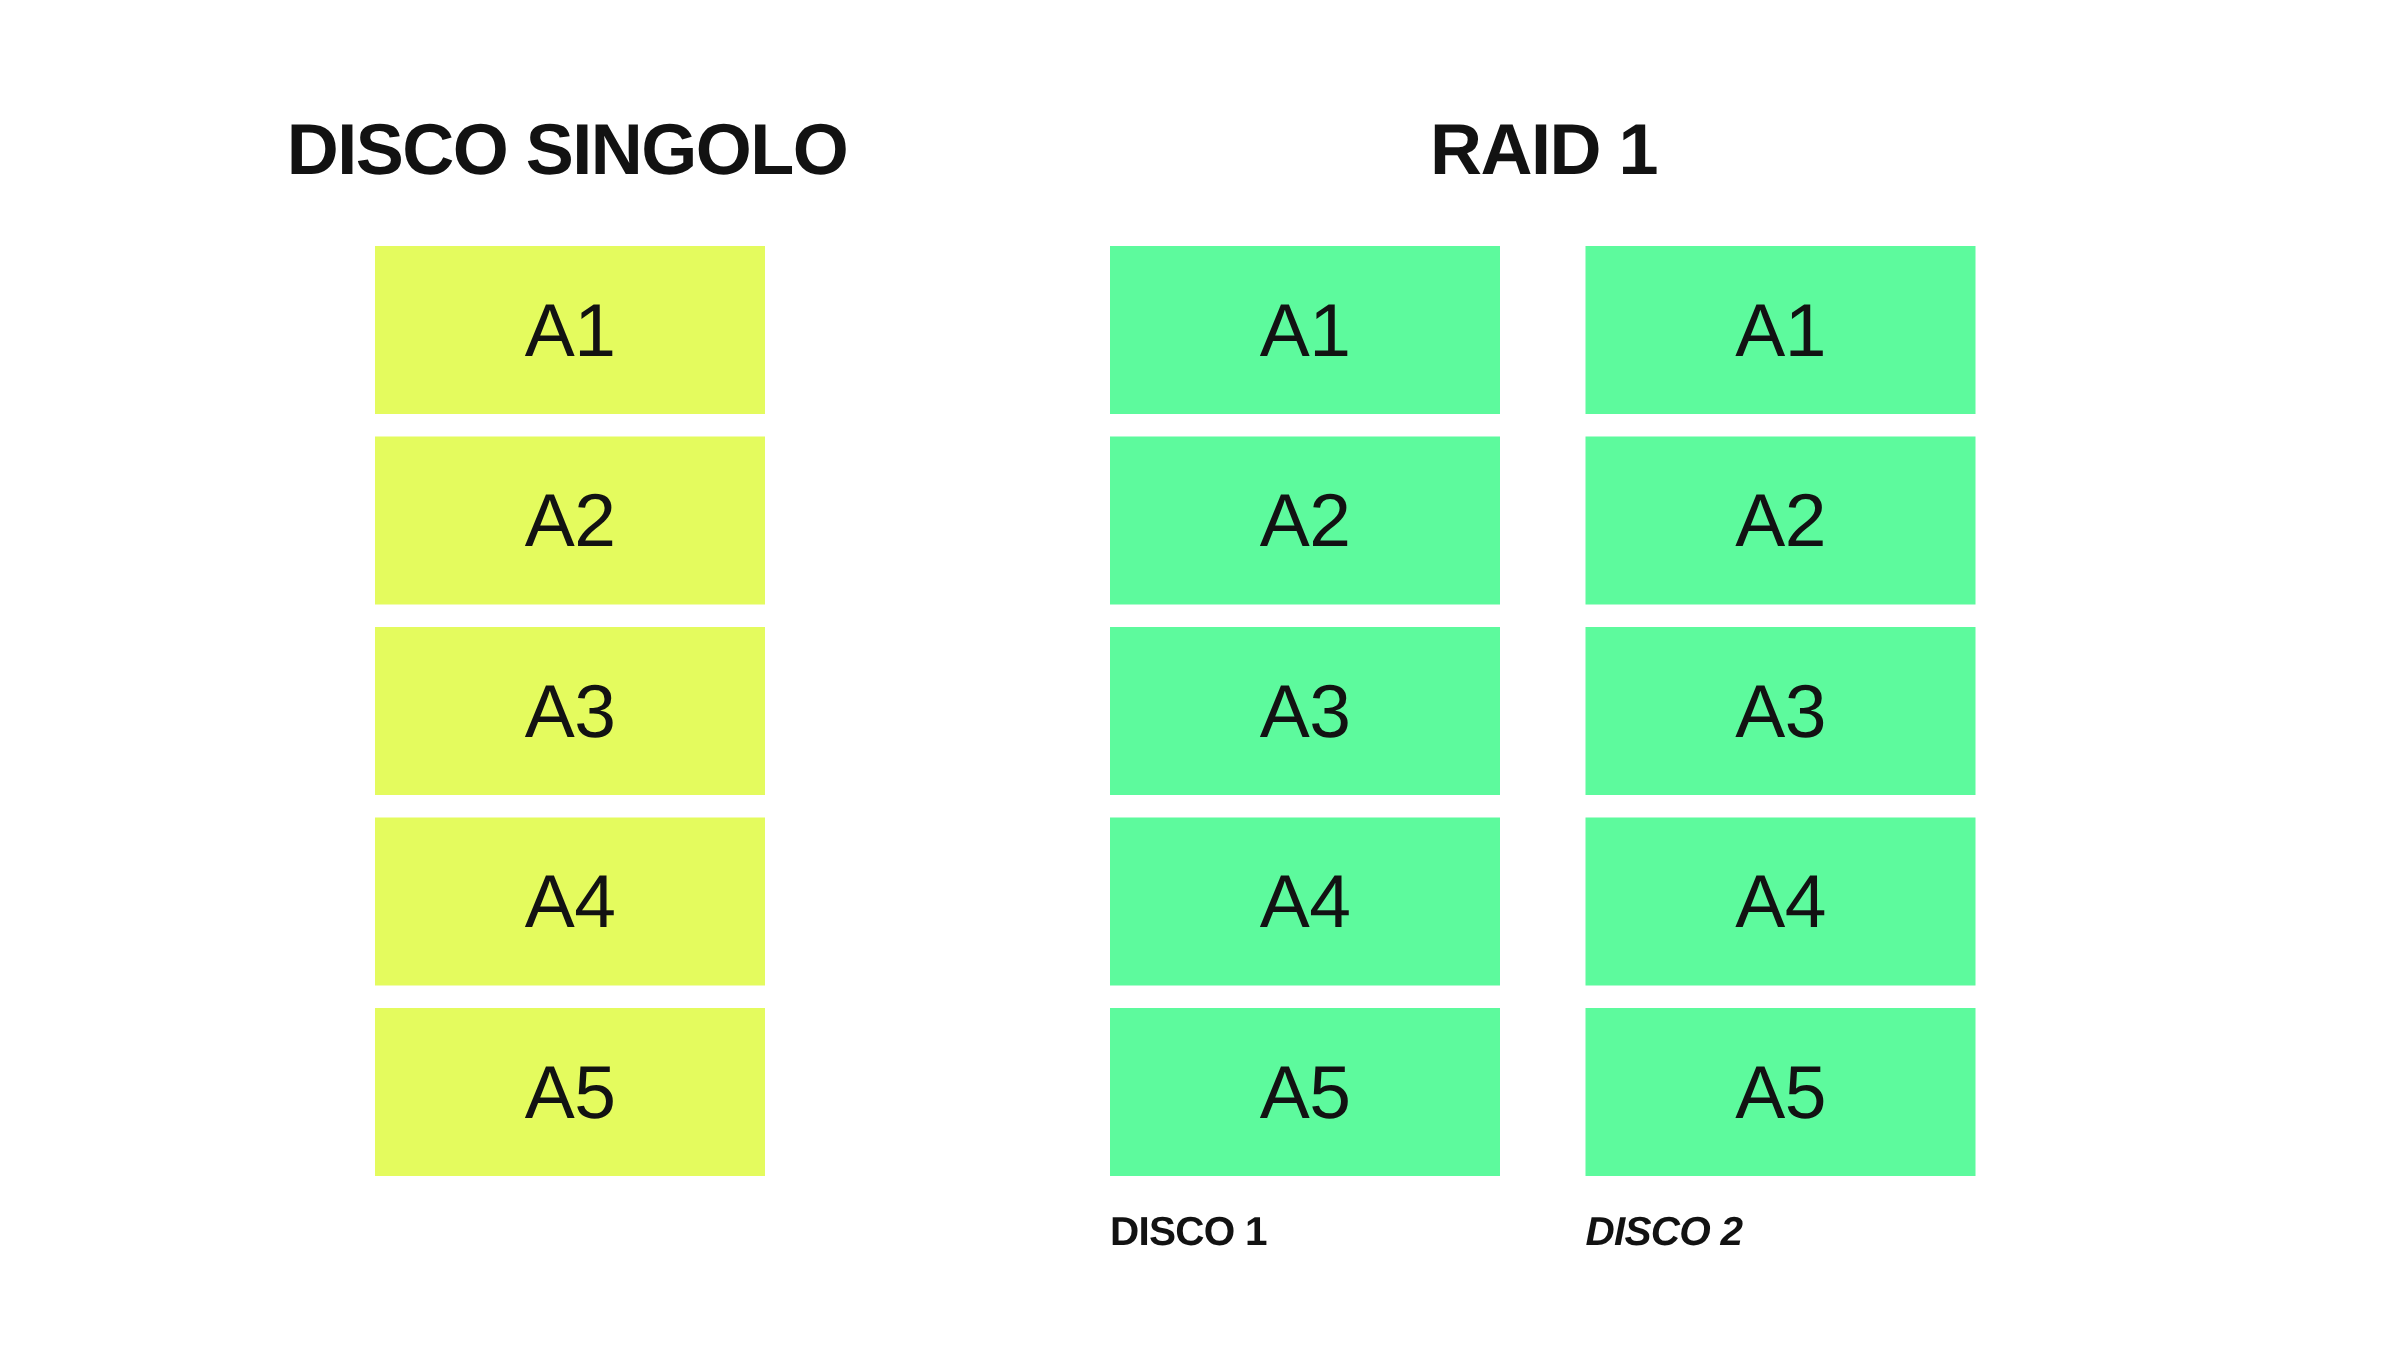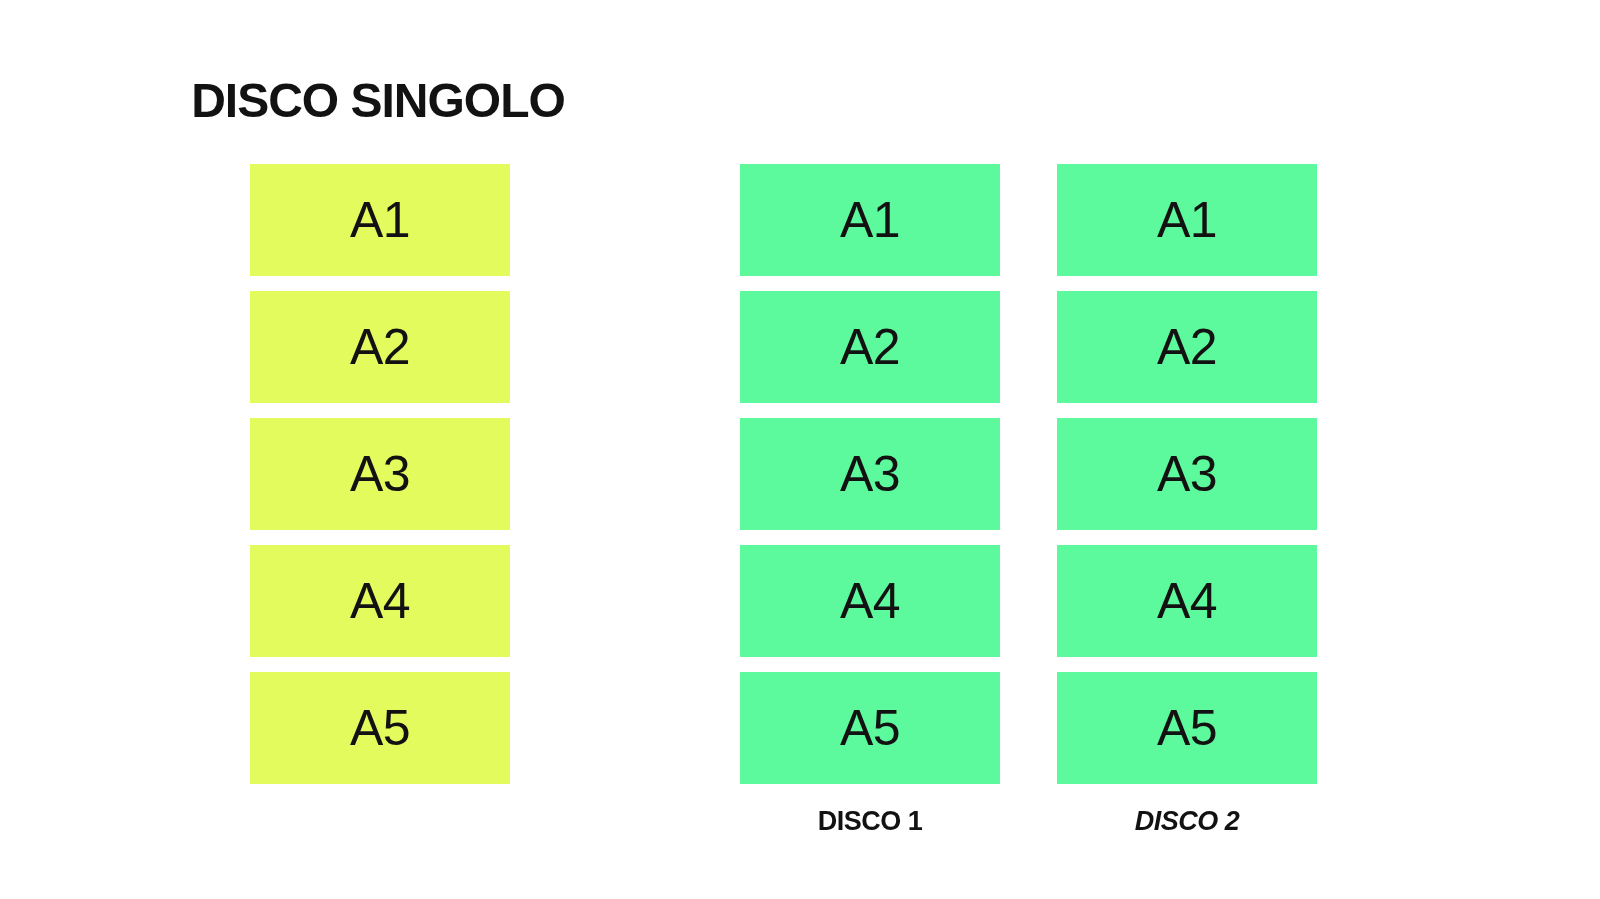--- a/index.html
+++ b/index.html
@@ -59,36 +59,37 @@
     letter-spacing: -0.5px;
   }
   .block-yellow { background: var(--yellow); }
   .block-green  { background: var(--green); }
 
   
   .disk-label {
     position: absolute;
     top: 806px;
     width: 260px;
-    text-align: center;
+    text-align: left;
     font-size: 27px;
     font-weight: 700;
     letter-spacing: -0.5px;
     white-space: nowrap;
   }
   .label-disk1 { left: 740px; }
   .label-disk2 { left: 1057px; font-style: italic; }
 </style>
 </head>
 <body>
 
 <div class="canvas">
 
   <div class="col-title title-single">DISCO SINGOLO</div>
 
+  <div class="col-title title-raid">RAID 1</div>
 
   <div class="disk-col col-single">
     <div class="block block-yellow">A1</div>
     <div class="block block-yellow">A2</div>
     <div class="block block-yellow">A3</div>
     <div class="block block-yellow">A4</div>
     <div class="block block-yellow">A5</div>
   </div>
 
   <div class="disk-col col-disk1">

